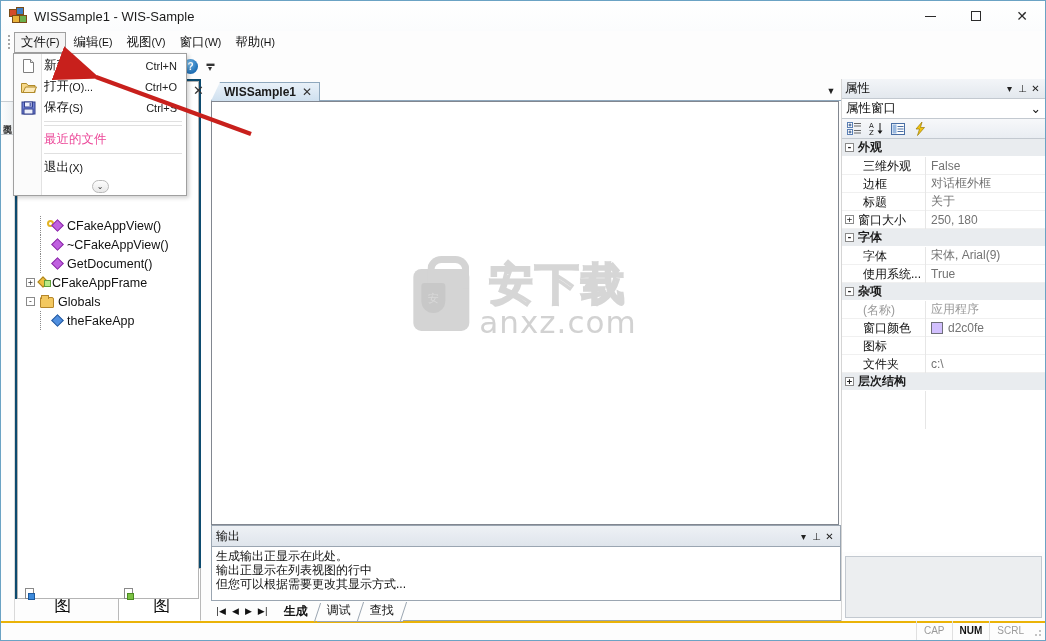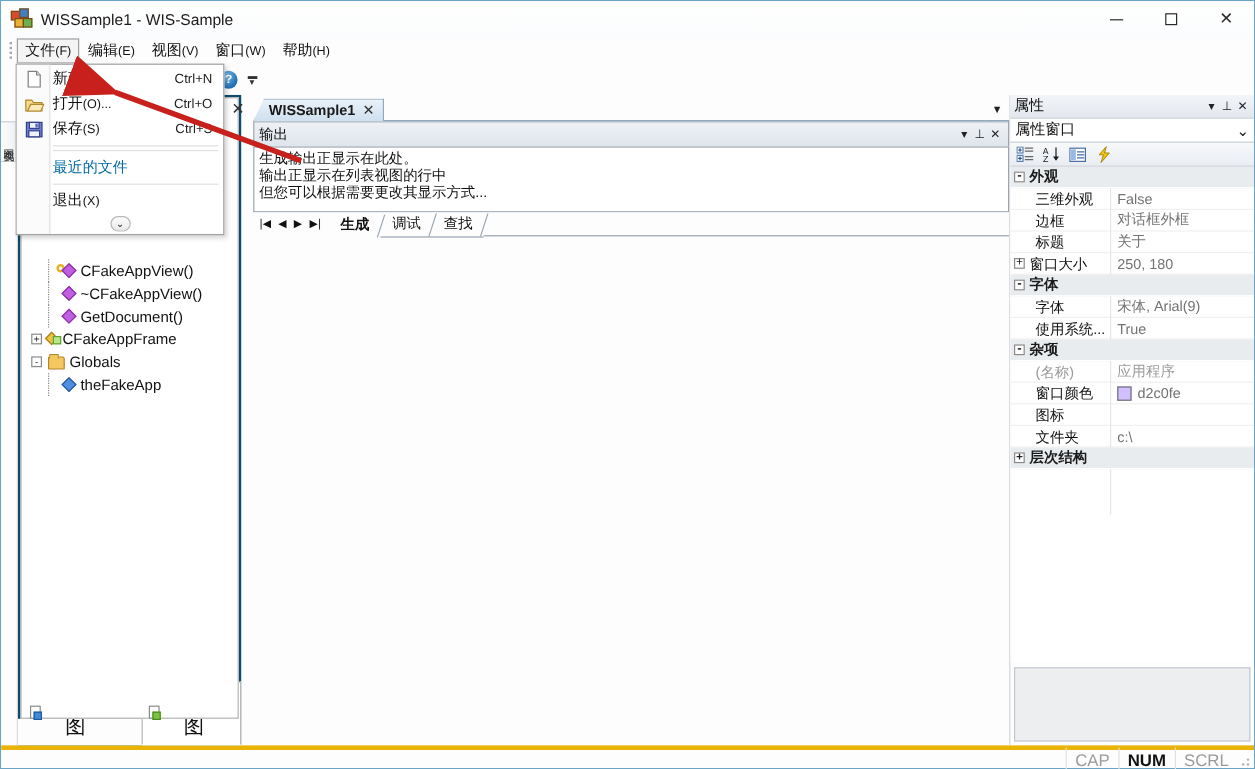--- a/index.html
+++ b/index.html
@@ -304,22 +304,22 @@
   .prop-desc {
     height:62px; margin:4px 3px 3px 3px; background:#eceef0;
     border:1px solid #c3c9d0;
   }
   .pm { font-size:9px; color:#222; font-family:"DejaVu Sans Mono",monospace;
         width:9px;height:9px;border:1px solid #8a8a8a;background:#fff;
         line-height:7px;text-align:center;flex:none; }
 
   
   .statusbar {
-    height:19px; min-height:19px; display:flex; align-items:center;
-    background:#fdfdfd; border-top:4px solid #eab308; font-size:14px;
+    height:19px; min-height:19px; display:flex; align-items:flex-end;
+    background:#fdfdfd; border-top:2px solid #eab308; font-size:10px;
   }
   .sb-spacer { flex:1; }
   .sb-cell { padding:0 7px; border-left:1px solid #e0e0e0; height:19px;
              display:flex;align-items:center; color:#9b9b9b; }
   .sb-cell.on { color:#111; font-weight:bold; }
   .sb-grip { width:14px; height:19px; position:relative; }
 
   
   .filemenu {
     position:absolute; left:12px; top:52px; width:174px;
@@ -333,21 +333,21 @@
   }
   .fm-item {
     position:relative; display:flex; align-items:center; height:21px;
     padding-left:30px; font-size:12.5px; color:#111; z-index:1;
   }
   .fm-item .acc { font-size:10.5px; }
   .fm-item .short {
     position:absolute; right:9px; font-size:11px; color:#222;
     font-family:"Liberation Sans",sans-serif;
   }
-  .fm-item.disabled { color:#0369a1; }
+  .fm-item.disabled { color:#ec4899; }
   .fm-sep { height:1px; background:#e0e0e0; margin:3px 4px 3px 30px; position:relative; z-index:1; }
   .fm-ico { position:absolute; left:6px; width:17px; height:16px; }
   .fm-more {
     height:17px; display:flex; align-items:center; justify-content:center;
     position:relative; z-index:1;
   }
   .fm-more .chev {
     width:17px;height:13px;border-radius:7px;
     background:linear-gradient(#fdfdfd,#e8e8e8); border:1px solid #b9b9b9;
     display:flex;align-items:center;justify-content:center;
@@ -498,20 +498,31 @@
     <div class="center">
       <div class="doc-tabbar">
         <span class="doc-tabbar-x">✕</span>
         <div class="doc-tab">
           <span>WISSample1</span>
           <span class="tx">✕</span>
         </div>
         <div class="doc-tab-fill"></div>
         <div class="doc-tab-arrow">
           <span>▼</span>
+        </div>
+      </div>
+      <div class="doc-area">
+        <div class="watermark">
+          <div class="wm-lock">
+            <div class="shield">安</div>
+          </div>
+          <div class="wm-right">
+            <div class="wm-cn">安下载</div>
+            <div class="wm-en">anxz.com</div>
+          </div>
         </div>
       </div>
 
       <div class="output-wrap">
         <div class="panel-header">
           <span>输出</span>
           <span class="sp"></span>
           <span class="ph-btn">▾</span>
           <span class="ph-btn">⊥</span>
           <span class="ph-btn">✕</span>

